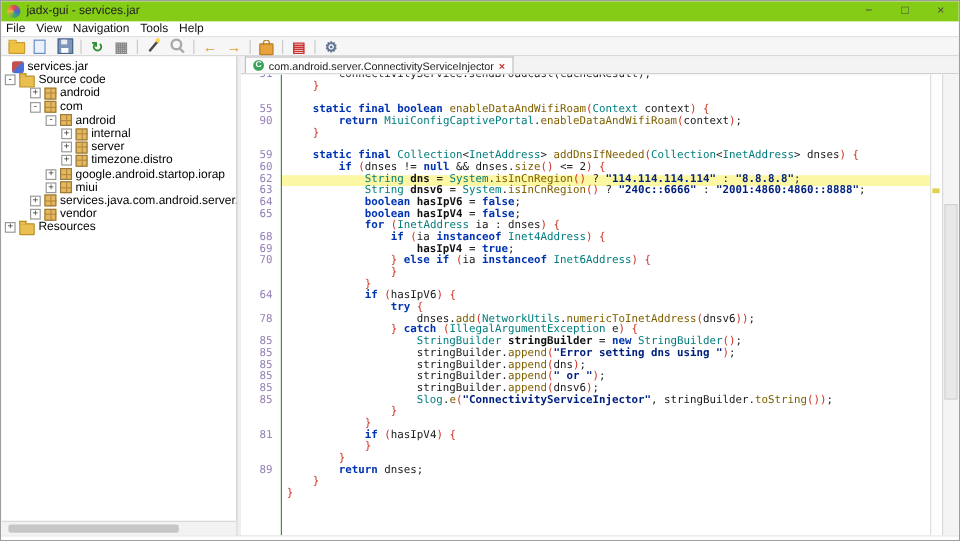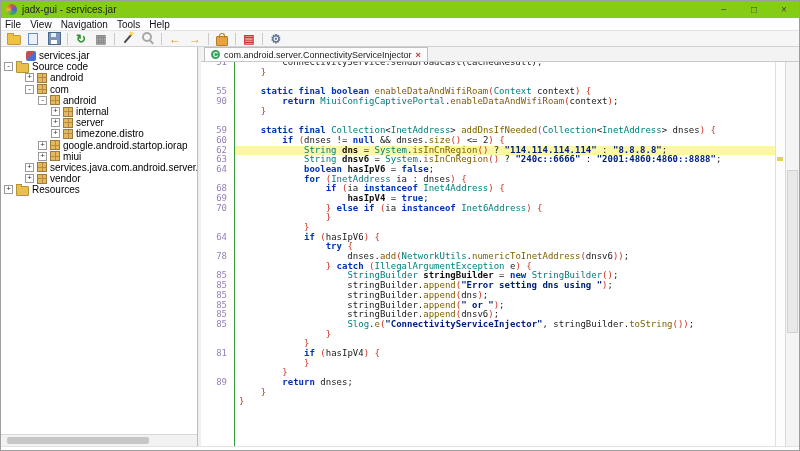--- a/index.html
+++ b/index.html
@@ -140,21 +140,21 @@
       <div class="tsep"></div>
       <div class="tbtn">
         <span class="tglyph" style="color: rgb(95, 115, 145);">⚙</span>
       </div>
     </div>
 
   <div class="main">
 
     <div class="sidebar">
       <div class="tree">
-          <div class="tree-row" style="padding-left: 19px;">
+          <div class="tree-row" style="padding-left: 3px;">
             <span class="exp-spacer"></span>
             <span class="ti ti-jar"></span>
             <span class="tree-label">services.jar</span>
           </div>
           <div class="tree-row" style="padding-left: 3px;">
             <span class="exp">-</span>
             <span class="ti ti-folder-source"></span>
             <span class="tree-label">Source code</span>
           </div>
           <div class="tree-row" style="padding-left: 24px;">
@@ -271,20 +271,24 @@
                 <span class="lnum">62</span>
                 <span class="ct"><span class="tok-pl">            </span><span class="tok-ty">String</span><span class="tok-pl"> </span><span class="tok-va">dns</span><span class="tok-pl"> = </span><span class="tok-ty">System</span><span class="tok-pl">.</span><span class="tok-me">isInCnRegion</span><span class="tok-br">()</span><span class="tok-pl"> ? </span><span class="tok-st">"114.114.114.114"</span><span class="tok-pl"> : </span><span class="tok-st">"8.8.8.8"</span><span class="tok-pl">;</span></span>
               </div>
               <div class="cl">
                 <span class="lnum">63</span>
                 <span class="ct"><span class="tok-pl">            </span><span class="tok-ty">String</span><span class="tok-pl"> </span><span class="tok-va">dnsv6</span><span class="tok-pl"> = </span><span class="tok-ty">System</span><span class="tok-pl">.</span><span class="tok-me">isInCnRegion</span><span class="tok-br">()</span><span class="tok-pl"> ? </span><span class="tok-st">"240c::6666"</span><span class="tok-pl"> : </span><span class="tok-st">"2001:4860:4860::8888"</span><span class="tok-pl">;</span></span>
               </div>
               <div class="cl">
                 <span class="lnum">64</span>
                 <span class="ct"><span class="tok-pl">            </span><span class="tok-kw">boolean</span><span class="tok-pl"> </span><span class="tok-va">hasIpV6</span><span class="tok-pl"> = </span><span class="tok-kw">false</span><span class="tok-pl">;</span></span>
+              </div>
+              <div class="cl">
+                <span class="lnum">65</span>
+                <span class="ct"><span class="tok-pl">            </span><span class="tok-kw">boolean</span><span class="tok-pl"> </span><span class="tok-va">hasIpV4</span><span class="tok-pl"> = </span><span class="tok-kw">false</span><span class="tok-pl">;</span></span>
               </div>
               <div class="cl">
                 <span class="lnum"></span>
                 <span class="ct"><span class="tok-pl">            </span><span class="tok-kw">for</span><span class="tok-pl"> </span><span class="tok-br">(</span><span class="tok-ty">InetAddress</span><span class="tok-pl"> ia : dnses</span><span class="tok-br">)</span><span class="tok-pl"> </span><span class="tok-br">{</span></span>
               </div>
               <div class="cl">
                 <span class="lnum">68</span>
                 <span class="ct"><span class="tok-pl">                </span><span class="tok-kw">if</span><span class="tok-pl"> </span><span class="tok-br">(</span><span class="tok-pl">ia </span><span class="tok-kw">instanceof</span><span class="tok-pl"> </span><span class="tok-ty">Inet4Address</span><span class="tok-br">)</span><span class="tok-pl"> </span><span class="tok-br">{</span></span>
               </div>
               <div class="cl">

